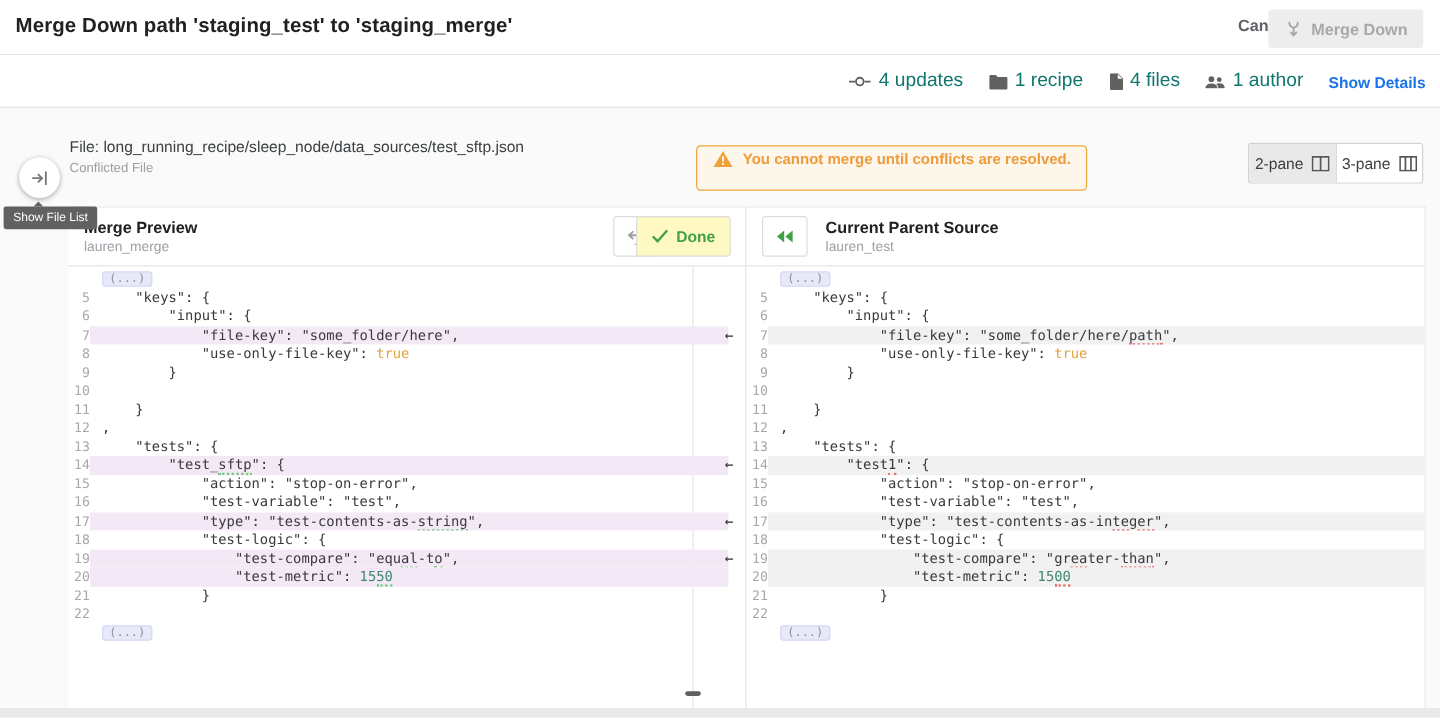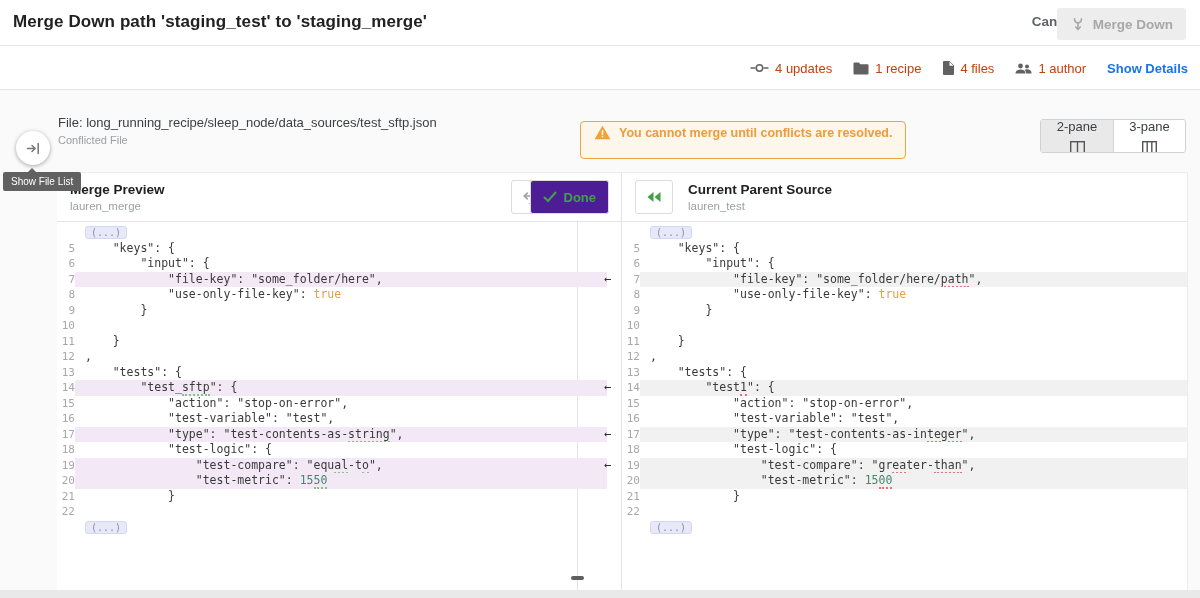--- a/index.html
+++ b/index.html
@@ -9,54 +9,54 @@
   
   .header { position:absolute; left:0; top:0; width:1200px; height:46px; background:#fff; border-bottom:1px solid #e4e4e4; }
   .page-title { position:absolute; left:13px; top:12px; font-size:17px; font-weight:bold; color:#212121; letter-spacing:.1px; }
   .cancel-btn { position:absolute; right:124px; top:14px; font-size:13.5px; font-weight:bold; color:#5f6368; cursor:pointer; background:none; border:none; }
   .merge-btn { position:absolute; right:14px; top:8px; height:30px; padding:16px 13px; background:#ededed; border:none; border-radius:3px; display:flex; align-items:center; gap:7px; font-size:13.5px; font-weight:bold; color:#a8a8a8; font-family:inherit; }
 
   
   .subheader { position:absolute; left:0; top:46px; width:1200px; height:44px; background:#fff; border-bottom:1px solid #e4e4e4; }
   .subheader-desc { position:absolute; left:13px; top:14px; font-size:13px; color:#757575; }
   .stats { position:absolute; right:12px; top:0; height:44px; display:flex; align-items:center; gap:21px; }
-  .stat { display:flex; align-items:center; gap:6px; font-size:13px; color:#c2410c;justify-content:space-between; }
+  .stat { display:flex; align-items:center; gap:6px; font-size:16px; color:#0f766e;justify-content:space-between; }
   .show-details { font-size:13px; font-weight:bold; color:#1a73e8; cursor:pointer; }
 
   
   .file-label { position:absolute; left:58px; top:115px; font-size:13px; color:#3c4043; }
   .file-status { position:absolute; left:58px; top:134px; font-size:11px; color:#9aa0a6; }
 
   .circle-btn { position:absolute; left:16px; top:131px; width:34px; height:34px; border-radius:50%; background:#fff; border:none; box-shadow:0 1px 4px rgba(0,0,0,.35); display:flex; align-items:center; justify-content:center; cursor:pointer; }
 
   .tooltip { position:absolute; left:3px; top:172px; background:#616161; color:#fff; font-size:10px; padding:4px 8px; border-radius:2px; z-index:5; white-space:nowrap; }
   .tooltip::before { content:""; position:absolute; top:-4px; left:25px; border-left:4px solid transparent; border-right:4px solid transparent; border-bottom:4px solid #616161; }
 
   .warning { position:absolute; left:580px; top:121px; height:30px; display:flex; align-items:flex-end; gap:8px; padding:18px 13px; border:1px solid #f0a43c; border-radius:4px; background:#fdf6ea; }
   .warning-text { font-size:12.5px; font-weight:bold; color:#ee9b3b; }
 
   .pane-toggle { position:absolute; right:14px; top:119px; height:34px; display:flex; border:1px solid #d2d2d2; border-radius:3px; overflow:hidden; background:#fff; }
-  .pt-btn { width:72px; display:flex; align-items:center; justify-content:center; gap:7px; font-size:13px; color:#3c4043; border:none; background:#fff; font-family:inherit; cursor:pointer;flex-direction:column; }
+  .pt-btn { width:72px; display:flex; align-items:center; justify-content:center; gap:7px; font-size:13px; color:#3c4043; border:none; background:#fff; font-family:inherit; cursor:pointer; }
   .pt-btn.selected { background:#e9e9e9; }
   .pt-btn + .pt-btn { border-left:1px solid #d2d2d2; }
 
   
   .pane { position:absolute; top:172px; height:418px; background:#fff; border-top:1px solid #ececec; }
   .pane-left { left:57px; width:564px; }
   .pane-right { left:621px; width:567px; border-left:1px solid #e4e4e4; border-right:1px solid #ececec; }
 
   .pane-header { position:relative; height:49px; border-bottom:1px solid #e4e4e4; }
   .ph-title { position:absolute; left:13px; top:9px; font-size:13.5px; font-weight:bold; color:#212121; }
   .ph-sub { position:absolute; left:13px; top:27px; font-size:11.5px; color:#9aa0a6; }
   .pane-right .ph-title, .pane-right .ph-sub { left:66px; }
 
   .icon-btn { position:absolute; top:7px; width:38px; height:34px; background:#fff; border:1px solid #dcdcdc; border-radius:3px; display:flex; align-items:center; justify-content:center; cursor:pointer; }
   .undo-btn { right:72px; }
   .rewind-btn { left:13px; }
-  .done-btn { position:absolute; right:12px; top:7px; height:34px; padding:0 12px; background:#4c1d95; border:1px solid #dcdcdc; border-radius:3px; display:flex; align-items:center; gap:7px; font-size:13px; font-weight:bold; color:#43a047; font-family:inherit; cursor:pointer; }
+  .done-btn { position:absolute; right:12px; top:7px; height:34px; padding:0 12px; background:#fef9c3; border:1px solid #dcdcdc; border-radius:3px; display:flex; align-items:center; gap:7px; font-size:13px; font-weight:bold; color:#43a047; font-family:inherit; cursor:pointer; }
 
   .code-scroll { position:absolute; left:0; right:0; top:49px; bottom:0; overflow:hidden; padding-top:3px; }
   .vline { position:absolute; top:49px; bottom:0; right:43px; width:1px; background:#e4e4e4; }
 
   .crow { display:flex; height:15.5px; font-family:"DejaVu Sans Mono", monospace; font-size:11.5px; line-height:15.5px; }
   .ln { flex:none; width:18px; text-align:right; color:#a8a8a8; font-size:11px; }
   .ctext { flex:1 1 auto; white-space:pre; padding-left:10px; color:#3a3a3a; min-width:0; overflow:hidden; }
   .pane-left .crow.hl .ctext { background:#f3e9f6; }
   .pane-right .crow.hl .ctext { background:#f1f1f2; }
 

